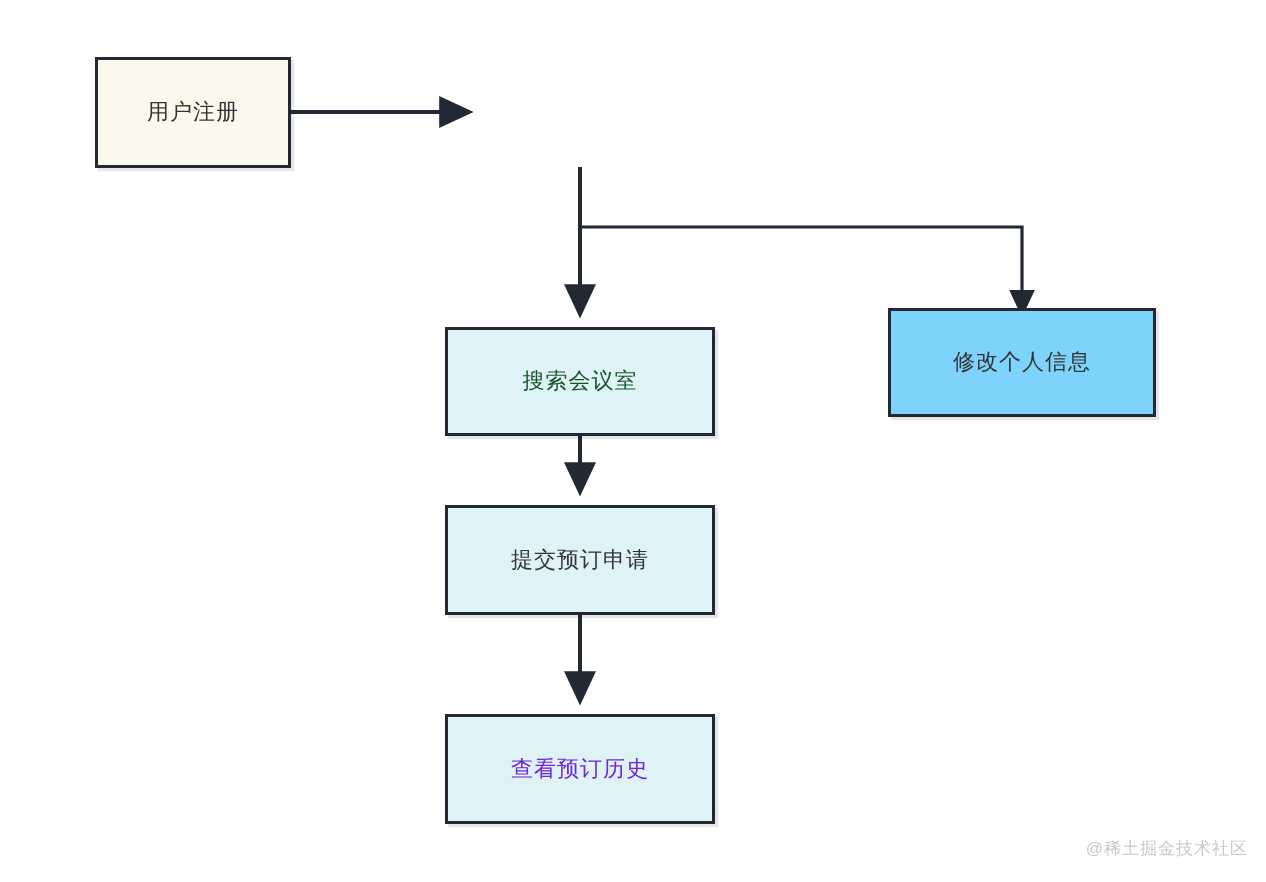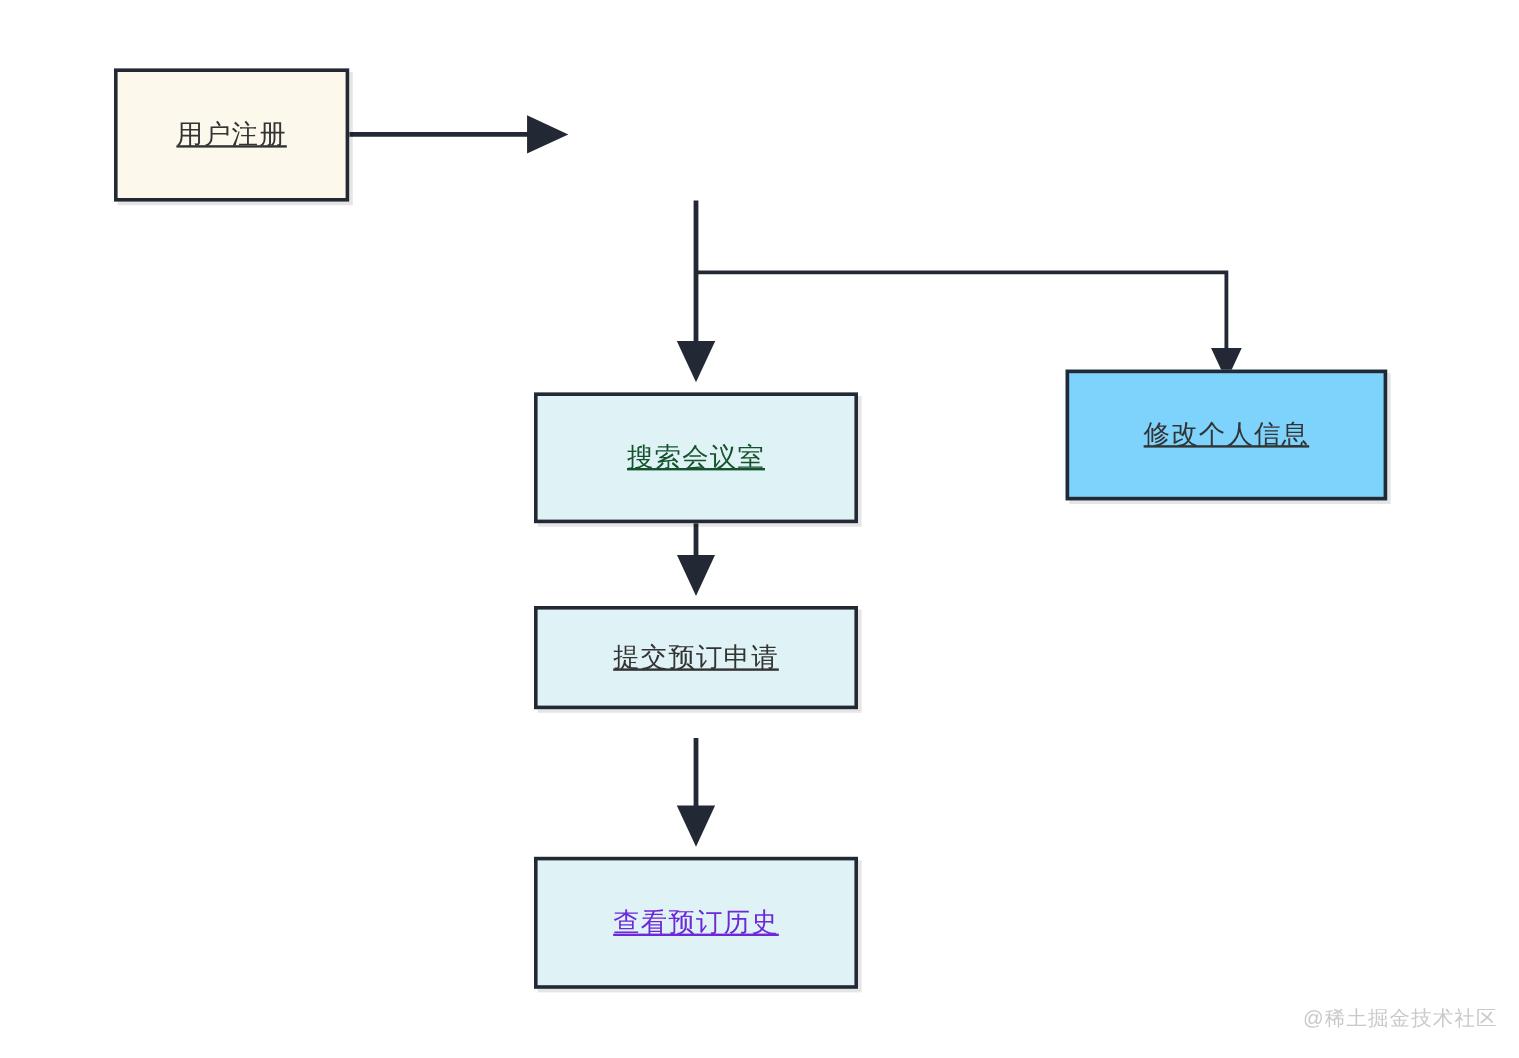--- a/index.html
+++ b/index.html
@@ -30,21 +30,20 @@
     border: 3px solid #232934;
     display: flex;
     align-items: center;
     justify-content: center;
     color: #333333;
     font-size: 22px;
     line-height: 1.2;
     letter-spacing: 1px;
     white-space: nowrap;
     box-shadow: 3px 3px 0 rgba(0,0,0,0.10);
-    text-decoration: underline;
   }
   .node-label {
     pointer-events: none;
   }
   #watermark {
     position: absolute;
     right: 18px;
     bottom: 22px;
     font-size: 17px;
     color: #c9c9c9;
@@ -91,21 +90,21 @@
 
 
   <div class="node" style="left: 445px; top: 327px; width: 270px; height: 109px; background: rgb(223, 242, 245); border-color: rgb(35, 41, 52); color: #14532d;">
     <span class="node-label">搜索会议室</span>
   </div>
 
   <div class="node" style="left: 888px; top: 308px; width: 268px; height: 109px; background: #7dd3fc; border-color: rgb(35, 41, 52); color: rgb(51, 51, 51);">
     <span class="node-label">修改个人信息</span>
   </div>
 
-  <div class="node" style="left: 445px; top: 505px; width: 270px; height: 86px; background: rgb(223, 242, 245); border-color: rgb(35, 41, 52); color: rgb(51, 51, 51);">
+  <div class="node" style="left: 445px; top: 505px; width: 270px; height: 110px; background: rgb(223, 242, 245); border-color: rgb(35, 41, 52); color: rgb(51, 51, 51);">
     <span class="node-label">提交预订申请</span>
   </div>
 
   <div class="node" style="left: 445px; top: 714px; width: 270px; height: 110px; background: rgb(223, 242, 245); border-color: rgb(35, 41, 52); color: #6d28d9;">
     <span class="node-label">查看预订历史</span>
   </div>
 
   <div id="watermark">@稀土掘金技术社区</div>
 
 </div>

